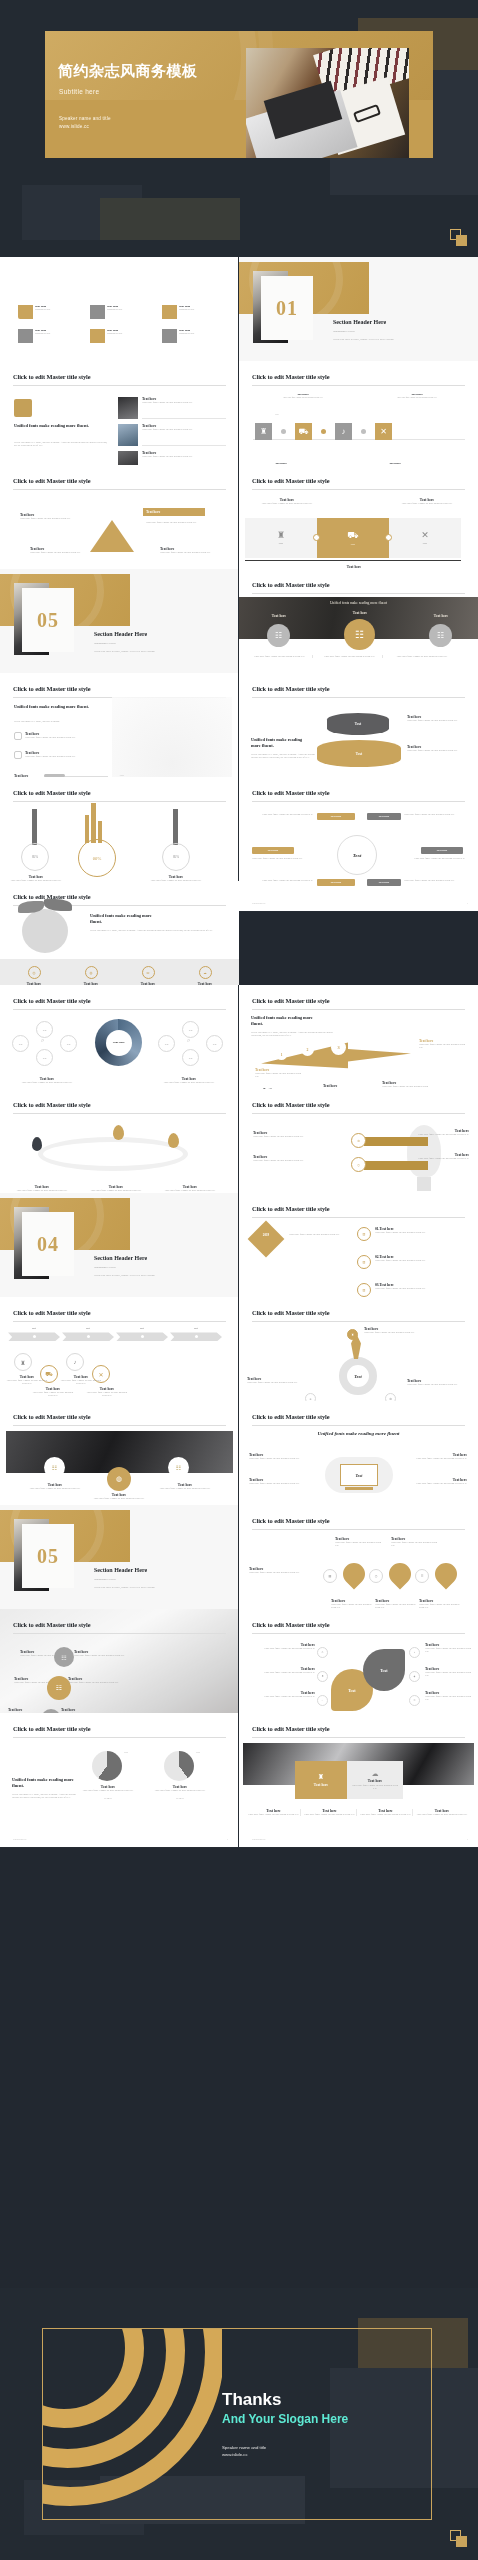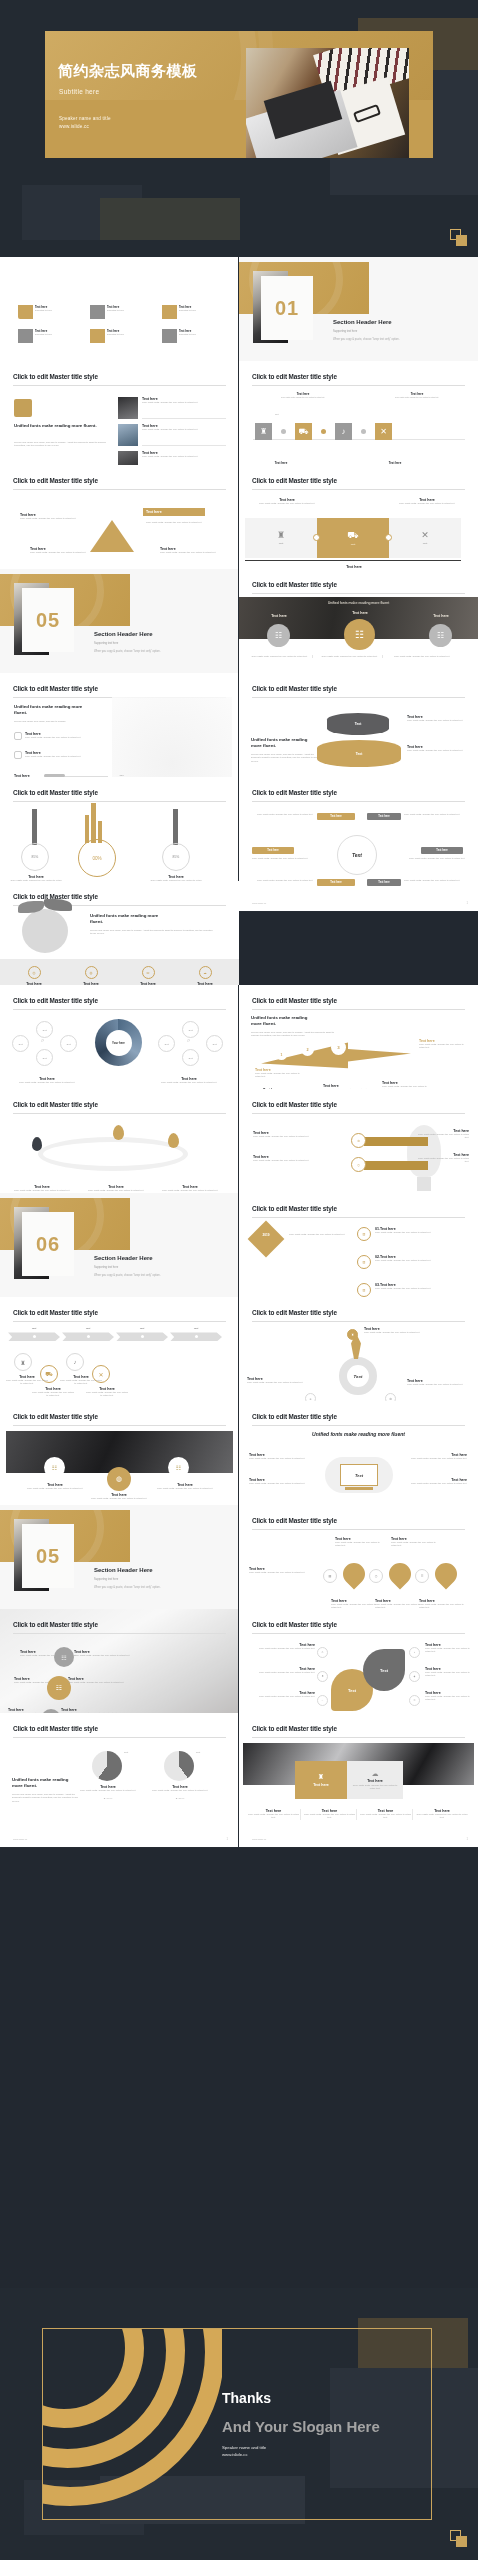--- a/index.html
+++ b/index.html
@@ -74,21 +74,21 @@
     border:2px solid #272523; border-radius:3px; transform:rotate(-20deg);
   }
   .cover-logo {
     position:absolute; right:10px; bottom:10px; width:18px; height:18px; z-index:7;
   }
   .cover-logo .sq-o { position:absolute; left:0; top:0; width:11px; height:11px; border:1.3px solid #d3ae66;}
   .cover-logo .sq-f { position:absolute; left:6px; top:6px; width:11px; height:11px; background:#c9a45c;}
 
   
   .grid { position:absolute; top:257px; left:0; width:478px; }
-  .row { display:flex; width:478px; height:104px; }
+  .row { display:flex; width:478px; height:104px;font-family:Liberation Serif, serif; }
   .slide {
     width:239px; height:135px; background:#ffffff;
     position:relative; overflow:hidden;
     border-right:1.2px solid #252b33;
     border-bottom:1.2px solid #252b33;
   }
   .slide:last-child { border-right:none; }
   .s-title {
     position:absolute; left:13px; top:12px;
     font-size:6.4px; font-weight:bold; color:#22262b; letter-spacing:-0.1px;
@@ -157,22 +157,22 @@
   .thanks .blk4 { position:absolute; left:100px; top:188px; width:205px; height:48px; background:#2e353e;}
   .thanks .frame {
     position:absolute; left:42px; top:40px; width:390px; height:192px;
     border:1px solid #c9a45c;
   }
   .thanks .arcs { position:absolute; left:42px; top:40px; width:180px; height:192px; overflow:hidden; }
   .thanks .arc { position:absolute; border-radius:50%; border-style:solid; border-color:#d4a857; }
   .thanks .a1 { left:-58px; top:-60px; width:160px; height:160px; border-width:19px; }
   .thanks .a2 { left:-92px; top:-95px; width:235px; height:235px; border-width:19px; }
   .thanks .a3 { left:-126px; top:-130px; width:308px; height:308px; border-width:19px; }
-  .thanks .t1 { position:absolute; left:222px; top:102px; font-size:14px; font-weight:bold; color:#fff;}
-  .thanks .t2 { position:absolute; left:222px; top:130px; font-size:15px; font-weight:bold; color:#a3a3a3;}
+  .thanks .t1 { position:absolute; left:222px; top:102px; font-size:17px; font-weight:bold; color:#fff;}
+  .thanks .t2 { position:absolute; left:222px; top:124px; font-size:12px; font-weight:bold; color:#5eead4;}
   .thanks .m { position:absolute; left:222px; top:156px; font-size:4.3px; color:#e6e6e6; line-height:1.7;}
   .thanks .logo { position:absolute; right:10px; bottom:12px; width:18px; height:18px;}
   .thanks .logo .sq-o { position:absolute;left:0;top:0;width:11px;height:11px;border:1.3px solid #d3ae66;}
   .thanks .logo .sq-f { position:absolute;left:6px;top:6px;width:11px;height:11px;background:#c9a45c;}
   .fl { display:flex; }
 </style>
 </head>
 <body>
 
 <div class="page">
@@ -741,21 +741,21 @@
         <div class="s-foot">www.islide.cc</div>
         <div class="s-pg">1</div>
       </div>
     </div>
 
     <div class="row">
       <div class="slide sec">
         <div class="band"></div>
         <div class="photo"></div>
         <div class="card">
-          <span class="num">06</span>
+          <span class="num">04</span>
         </div>
         <div class="sh">Section Header Here</div>
         <div class="ss">Supporting text here</div>
         <div class="sd">When you copy &amp; paste, choose "keep text only" option.</div>
         <div class="s-logo">
             <div class="a"></div>
             <div class="b"></div>
           </div>
       </div>
 

